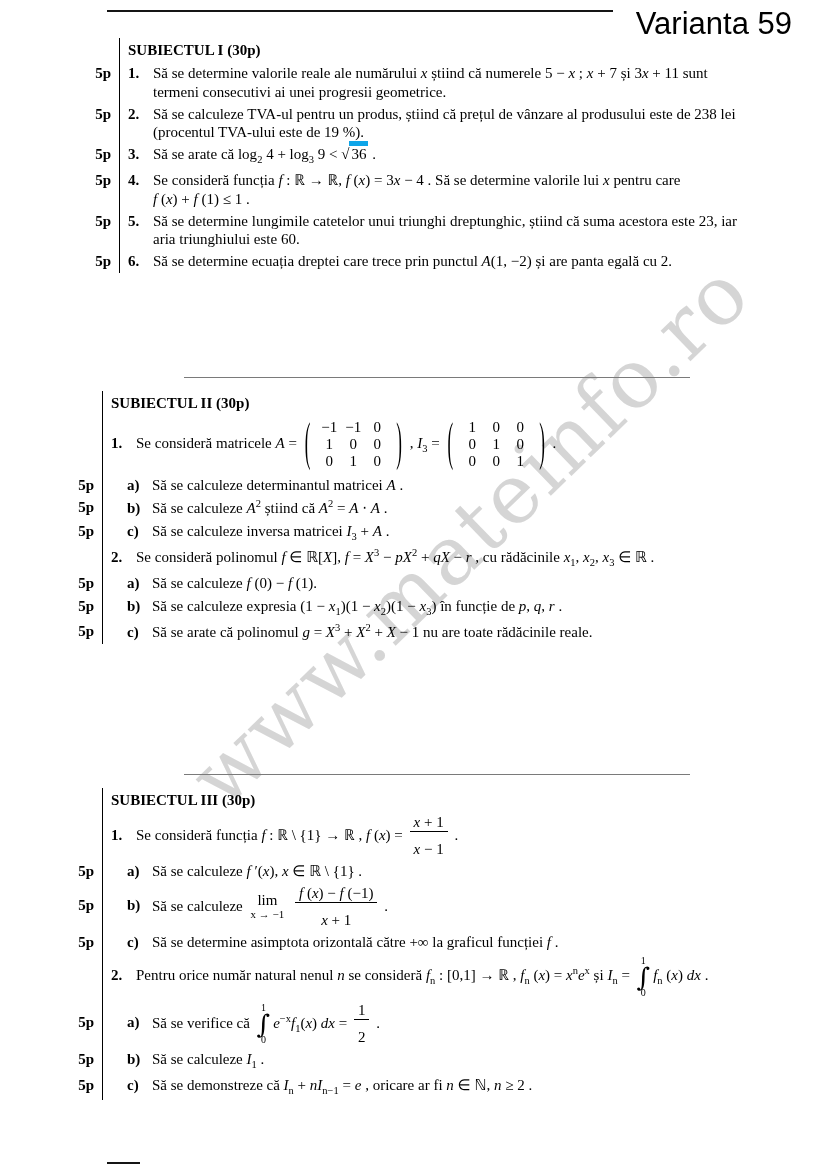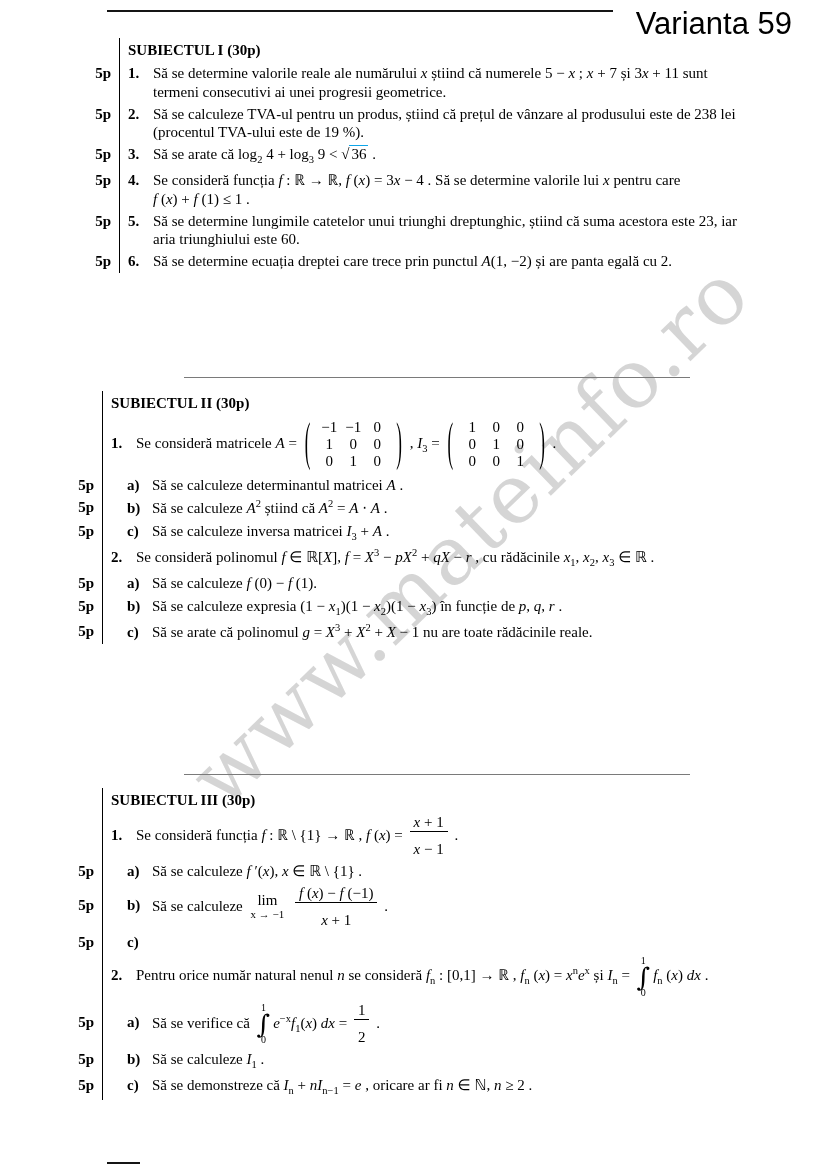--- a/index.html
+++ b/index.html
@@ -36,21 +36,21 @@
           display: flex; align-items: baseline; min-height: 19px; }
   .row.head .body { font-weight: bold; padding-top: 3px; padding-bottom: 3px; }
   .plabel { flex: none; font-weight: bold; margin-right: 7px; min-width: 18px; }
   .row.sub .body { padding-left: 24px; }
   .ptext { flex: 1; }
 
   .seg-m { font-style: italic; }
   sub.seg-sub { font-size: 70%; }
   sup.seg-sup { font-size: 70%; }
 
-  .sqrt-body { border-top: 1px solid #0ea5e9; padding: 0 2px; }
+  .sqrt-body { border-top: 5px solid #0ea5e9; padding: 0 2px; }
 
   .frac { display: inline-flex; flex-direction: column; align-items: center;
           vertical-align: middle; margin: 0 3px; line-height: 1.15; text-align: center; gap: 9px; }
   .frac-n { border-bottom: 1px solid #000; padding: 0 4px; }
   .frac-d { padding: 0 4px; }
 
   .lim { display: inline-flex; flex-direction: column; align-items: center;
          vertical-align: middle; line-height: 1.05; margin: 0 4px; }
   .lim-bot { font-size: 11px; }
 
@@ -266,20 +266,21 @@
             </span><span class="seg-t"> </span><span class="frac">
               <span class="frac-n"><span class="seg-m">f</span><span class="seg-t"> (</span><span class="seg-m">x</span><span class="seg-t">) − </span><span class="seg-m">f</span><span class="seg-t"> (−1)</span></span>
               <span class="frac-d"><span class="seg-m">x</span><span class="seg-t"> + 1</span></span>
             </span><span class="seg-t"> .</span></span>
       </div>
     </div>
     <div class="row sub">
       <span class="pts">5p</span>
       <div class="body">
         <span class="plabel">c)</span>
+        <span class="ptext"><span class="seg-t">Să se determine asimptota orizontală către  +∞  la graficul funcției  </span><span class="seg-m">f</span><span class="seg-t"> .</span></span>
       </div>
     </div>
     <div class="row intro">
       <span class="pts"></span>
       <div class="body">
         <span class="plabel">2.</span>
         <span class="ptext"><span class="seg-t">Pentru orice număr natural nenul  </span><span class="seg-m">n</span><span class="seg-t">  se consideră  </span><span class="seg-m">f</span><sub class="seg-sub">n</sub><span class="seg-t"> : [0,1] → ℝ , </span><span class="seg-m">f</span><sub class="seg-sub">n</sub><span class="seg-t"> (</span><span class="seg-m">x</span><span class="seg-t">) = </span><span class="seg-m">x</span><sup class="seg-sup">n</sup><span class="seg-m">e</span><sup class="seg-sup">x</sup><span class="seg-t">  și  </span><span class="seg-m">I</span><sub class="seg-sub">n</sub><span class="seg-t"> = </span><span class="intg">
               <span class="int-hi">1</span>
               <span class="int-sign">∫</span>
               <span class="int-lo">0</span>

